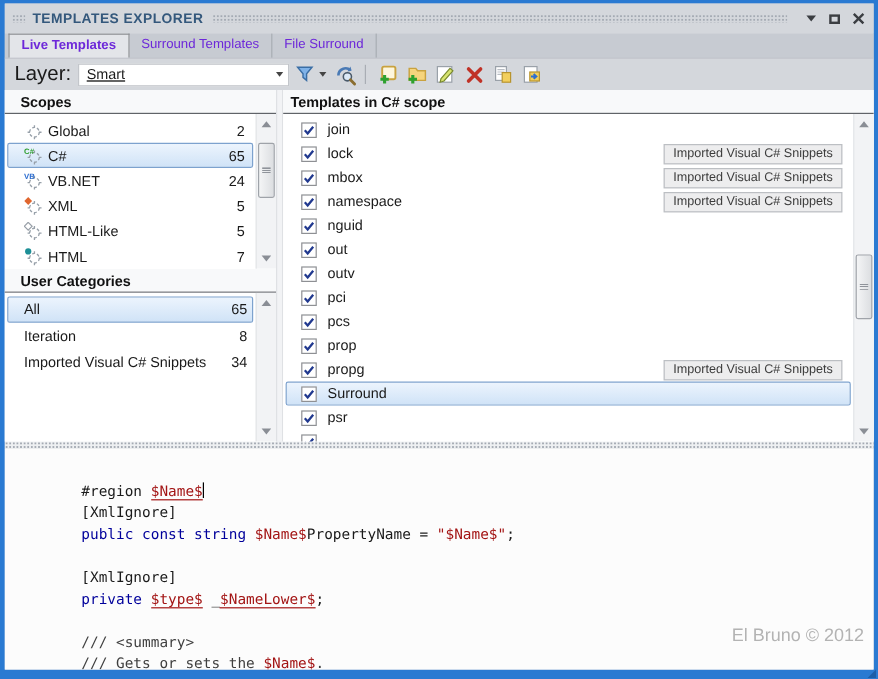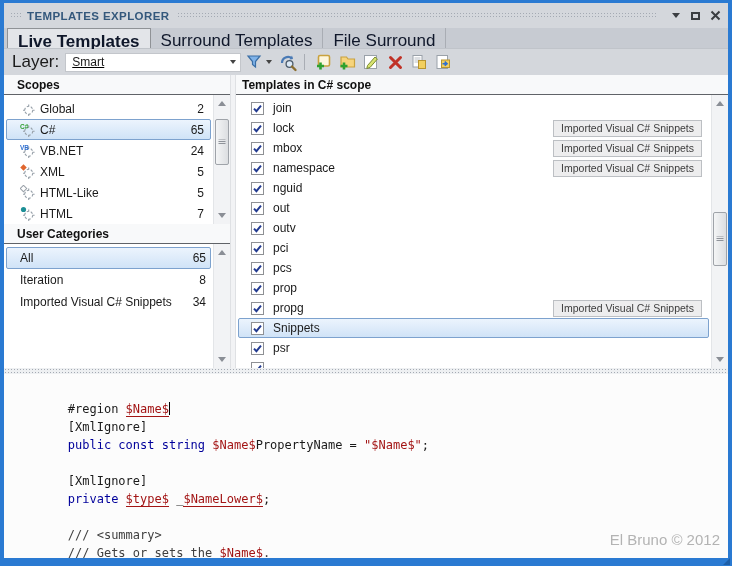--- a/index.html
+++ b/index.html
@@ -16,21 +16,21 @@
   .titlebar{ height:25px; background:#d4d7dc; display:flex; align-items:center; padding:0 4px 0 4px; flex:0 0 auto;}
   .grip{ height:7px; background-image:radial-gradient(#a4aab3 0.9px, transparent 1px); background-size:3px 3px; }
   .grip.l{ width:11px; margin:0 6px 0 2px;}
   .grip.fill{ flex:1; margin:0 8px;}
   .title{ font-size:11.5px; font-weight:bold; color:#34587c; letter-spacing:.4px; white-space:nowrap;}
   .winbtn{ width:17px; height:17px; display:flex; align-items:center; justify-content:center; margin-left:3px; cursor:default;}
   .tri-dn{ width:0; height:0; border-left:4px solid transparent; border-right:4px solid transparent; border-top:5px solid #3b3e42;}
   .rect-ic{ width:9px; height:8px; border:2px solid #3b3e42;}
   
   .tabstrip{ height:21px; background:#c7cbd2; display:flex; align-items:stretch; padding-left:3px; flex:0 0 auto; border-bottom:1px solid #c0c4ca;}
-  .tab{ padding:3px 10px 0 10px; font-size:17px; color:#0f172a; border-right:1px solid #a9adb4; cursor:default; white-space:nowrap;}
+  .tab{ padding:3px 10px 0 10px; font-size:11px; color:#6d28d9; border-right:1px solid #a9adb4; cursor:default; white-space:nowrap;}
   .tab.active{ background:#e3e5e9; border:1px solid #8f9296; border-bottom:none; font-weight:bold; border-right:1px solid #8f9296;}
   
   .toolbar{ height:26px; background:#d4d7dc; display:flex; align-items:center; padding:0 4px; flex:0 0 auto;}
   .layer-label{ font-size:17px; color:#1a1a1a; margin:0 6px 0 4px;}
   .combo{ width:176px; height:19px; background:#fff; border:1px solid #c3c6cb; display:flex; align-items:center; padding:0 4px 0 6px; cursor:default;text-decoration:underline;}
   .combo .val{ font-size:12px; color:#1a1a1a; flex:1;}
   .combo-arrow{ width:0;height:0;border-left:3.5px solid transparent;border-right:3.5px solid transparent;border-top:4px solid #444;}
   .tbtn{ width:22px; height:22px; border:none; background:transparent; display:flex; align-items:center; justify-content:center; margin-left:2px; cursor:default; padding:0;}
   .caret-sm{ width:0;height:0;border-left:3px solid transparent;border-right:3px solid transparent;border-top:4px solid #444; margin:0 3px 0 1px;}
   .tsep{ width:1px; height:16px; background:#a9adb4; margin:0 5px;}
@@ -70,21 +70,21 @@
   
   .hsplit{ height:6px; background:#eef0f2; background-image:radial-gradient(#a4aab3 0.8px, transparent 0.95px); background-size:3px 3px; flex:0 0 auto;}
   .preview{ height:184px; background:#fcfcfc; position:relative; flex:0 0 auto; overflow:hidden;}
   .code{ font-family:"DejaVu Sans Mono", monospace; font-size:12px; line-height:18px; color:#1a1a1a; padding:3px 0 0 6px; white-space:pre;margin-top:23px;}
   .code .kw{ color:#00009b;}
   .code .macro{ color:#a31515;}
   .code .macrou{ color:#a31515; border-bottom:1px solid #a31515;}
   .code .str{ color:#a31515;}
   .code .comment{ color:#3f3f3f;}
   .code .caret{ display:inline-block; width:1.5px; height:13px; background:#000; vertical-align:-2px;}
-  .watermark{ position:absolute; right:8px; bottom:10px; font-size:15px; color:#b3b3b3;}
+  .watermark{ position:absolute; right:8px; bottom:20px; font-size:15px; color:#b3b3b3;}
   .resize-grip{ position:absolute; right:-2px; bottom:-7px; width:0; height:0;
     border-left:7px solid transparent; border-bottom:7px solid #1d5ea8;}
 </style>
 </head>
 <body>
 
 <div class="window">
 
   <div class="titlebar">
     <span class="grip l"></span>
@@ -374,21 +374,21 @@
               </span>
               <span class="lbl">propg</span>
               <span class="badge">Imported Visual C# Snippets</span>
             </div>
             <div class="trow sel">
               <span class="cbx">
                 <svg width="11" height="11" viewBox="0 0 11 11">
                   <path d="M2 5.6 L4.4 8.2 L9 2.6" fill="none" stroke="#21398f" stroke-width="1.9"></path>
                 </svg>
               </span>
-              <span class="lbl">Snippets</span>
+              <span class="lbl">Surround</span>
             </div>
             <div class="trow">
               <span class="cbx">
                 <svg width="11" height="11" viewBox="0 0 11 11">
                   <path d="M2 5.6 L4.4 8.2 L9 2.6" fill="none" stroke="#21398f" stroke-width="1.9"></path>
                 </svg>
               </span>
               <span class="lbl">psr</span>
             </div>
             <div class="trow">

